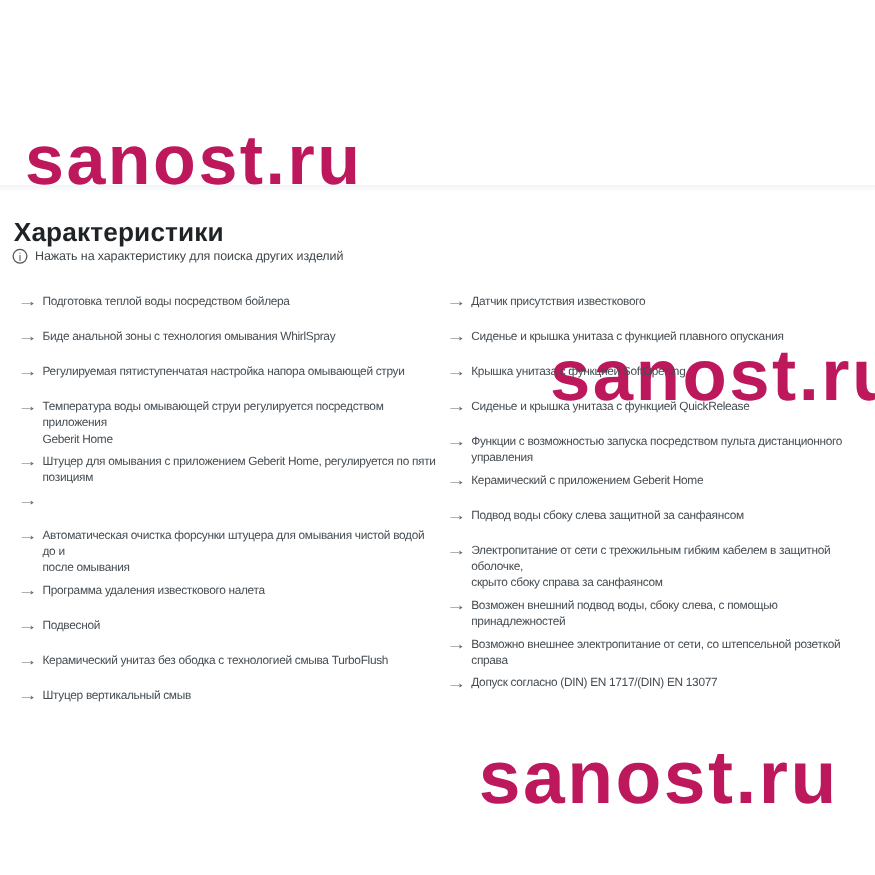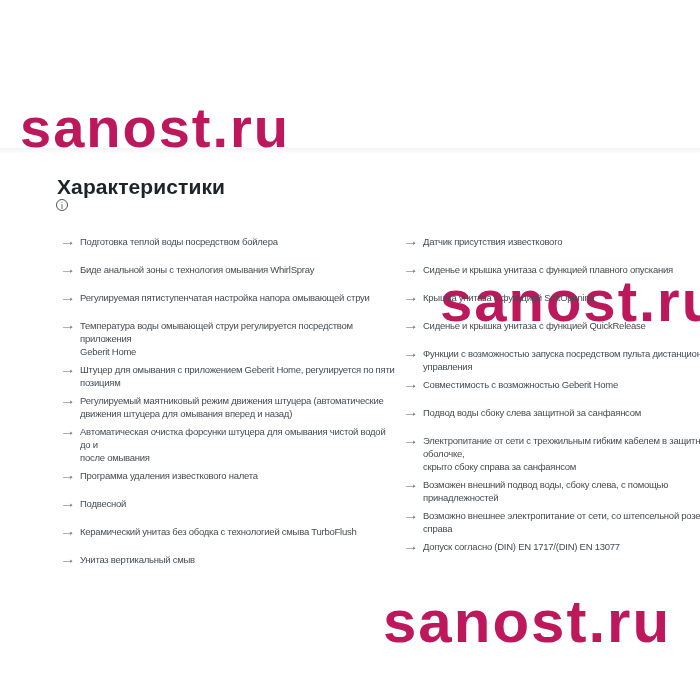--- a/index.html
+++ b/index.html
@@ -27,21 +27,21 @@
   .wm3 { left: 383px; top: 592px; font-size: 60px; }
 
   
   .photo-edge {
     position: absolute;
     top: 148px; left: 0; right: 0; height: 5px;
     background: linear-gradient(to bottom, #f2f4f5, #fcfdfe);
     z-index: 1;
   }
 
-  .content { position: absolute; inset: 0; z-index: 2; margin-left: 46px; }
+  .content { position: absolute; inset: 0; z-index: 2; }
 
   .page-title {
     position: absolute;
     left: 11px; top: 161px;
     font-size: 21px;
     font-weight: 700;
     color: #1d2327;
     letter-spacing: 0.1px;
     line-height: 24px;
   }
@@ -115,20 +115,21 @@
 <div class="wm wm3">sanost.ru</div>
 
 <div class="photo-edge"></div>
 
 <div class="content">
 
   <h1 class="page-title">Характеристики</h1>
 
   <div class="hint-row">
     <span class="info-icon">i</span>
+    <span class="hint-text">Нажать на характеристику для поиска других изделий</span>
   </div>
 
   <div class="col col-left">
     <div class="feature">
       <span class="arrow">→</span>
       <span class="feature-text">Подготовка теплой воды посредством бойлера</span>
     </div>
     <div class="feature">
       <span class="arrow">→</span>
       <span class="feature-text">Биде анальной зоны с технология омывания WhirlSpray</span>
@@ -142,43 +143,41 @@
       <span class="feature-text">Температура воды омывающей струи регулируется посредством приложения
 Geberit Home</span>
     </div>
     <div class="feature">
       <span class="arrow">→</span>
       <span class="feature-text">Штуцер для омывания с приложением Geberit Home, регулируется по пяти
 позициям</span>
     </div>
     <div class="feature">
       <span class="arrow">→</span>
-      <span class="feature-text">Регулируемый маятниковый режим движения штуцера (автоматические
-движения штуцера для омывания вперед и назад)</span>
     </div>
     <div class="feature">
       <span class="arrow">→</span>
       <span class="feature-text">Автоматическая очистка форсунки штуцера для омывания чистой водой до и
 после омывания</span>
     </div>
     <div class="feature">
       <span class="arrow">→</span>
       <span class="feature-text">Программа удаления известкового налета</span>
     </div>
     <div class="feature">
       <span class="arrow">→</span>
       <span class="feature-text">Подвесной</span>
     </div>
     <div class="feature">
       <span class="arrow">→</span>
       <span class="feature-text">Керамический унитаз без ободка с технологией смыва TurboFlush</span>
     </div>
     <div class="feature">
       <span class="arrow">→</span>
-      <span class="feature-text">Унитаз вертикальный смыв</span>
+      <span class="feature-text">Штуцер вертикальный смыв</span>
     </div>
   </div>
 
   <div class="col col-right">
     <div class="feature">
       <span class="arrow">→</span>
       <span class="feature-text">Датчик присутствия известкового</span>
     </div>
     <div class="feature">
       <span class="arrow">→</span>
@@ -192,21 +191,21 @@
       <span class="arrow">→</span>
       <span class="feature-text">Сиденье и крышка унитаза с функцией QuickRelease</span>
     </div>
     <div class="feature">
       <span class="arrow">→</span>
       <span class="feature-text">Функции с возможностью запуска посредством пульта дистанционного
 управления</span>
     </div>
     <div class="feature">
       <span class="arrow">→</span>
-      <span class="feature-text">Совместимость с возможностью Geberit Home</span>
+      <span class="feature-text">Керамический с приложением Geberit Home</span>
     </div>
     <div class="feature">
       <span class="arrow">→</span>
       <span class="feature-text">Подвод воды сбоку слева защитной за санфаянсом</span>
     </div>
     <div class="feature">
       <span class="arrow">→</span>
       <span class="feature-text">Электропитание от сети с трехжильным гибким кабелем в защитной оболочке,
 скрыто сбоку справа за санфаянсом</span>
     </div>

